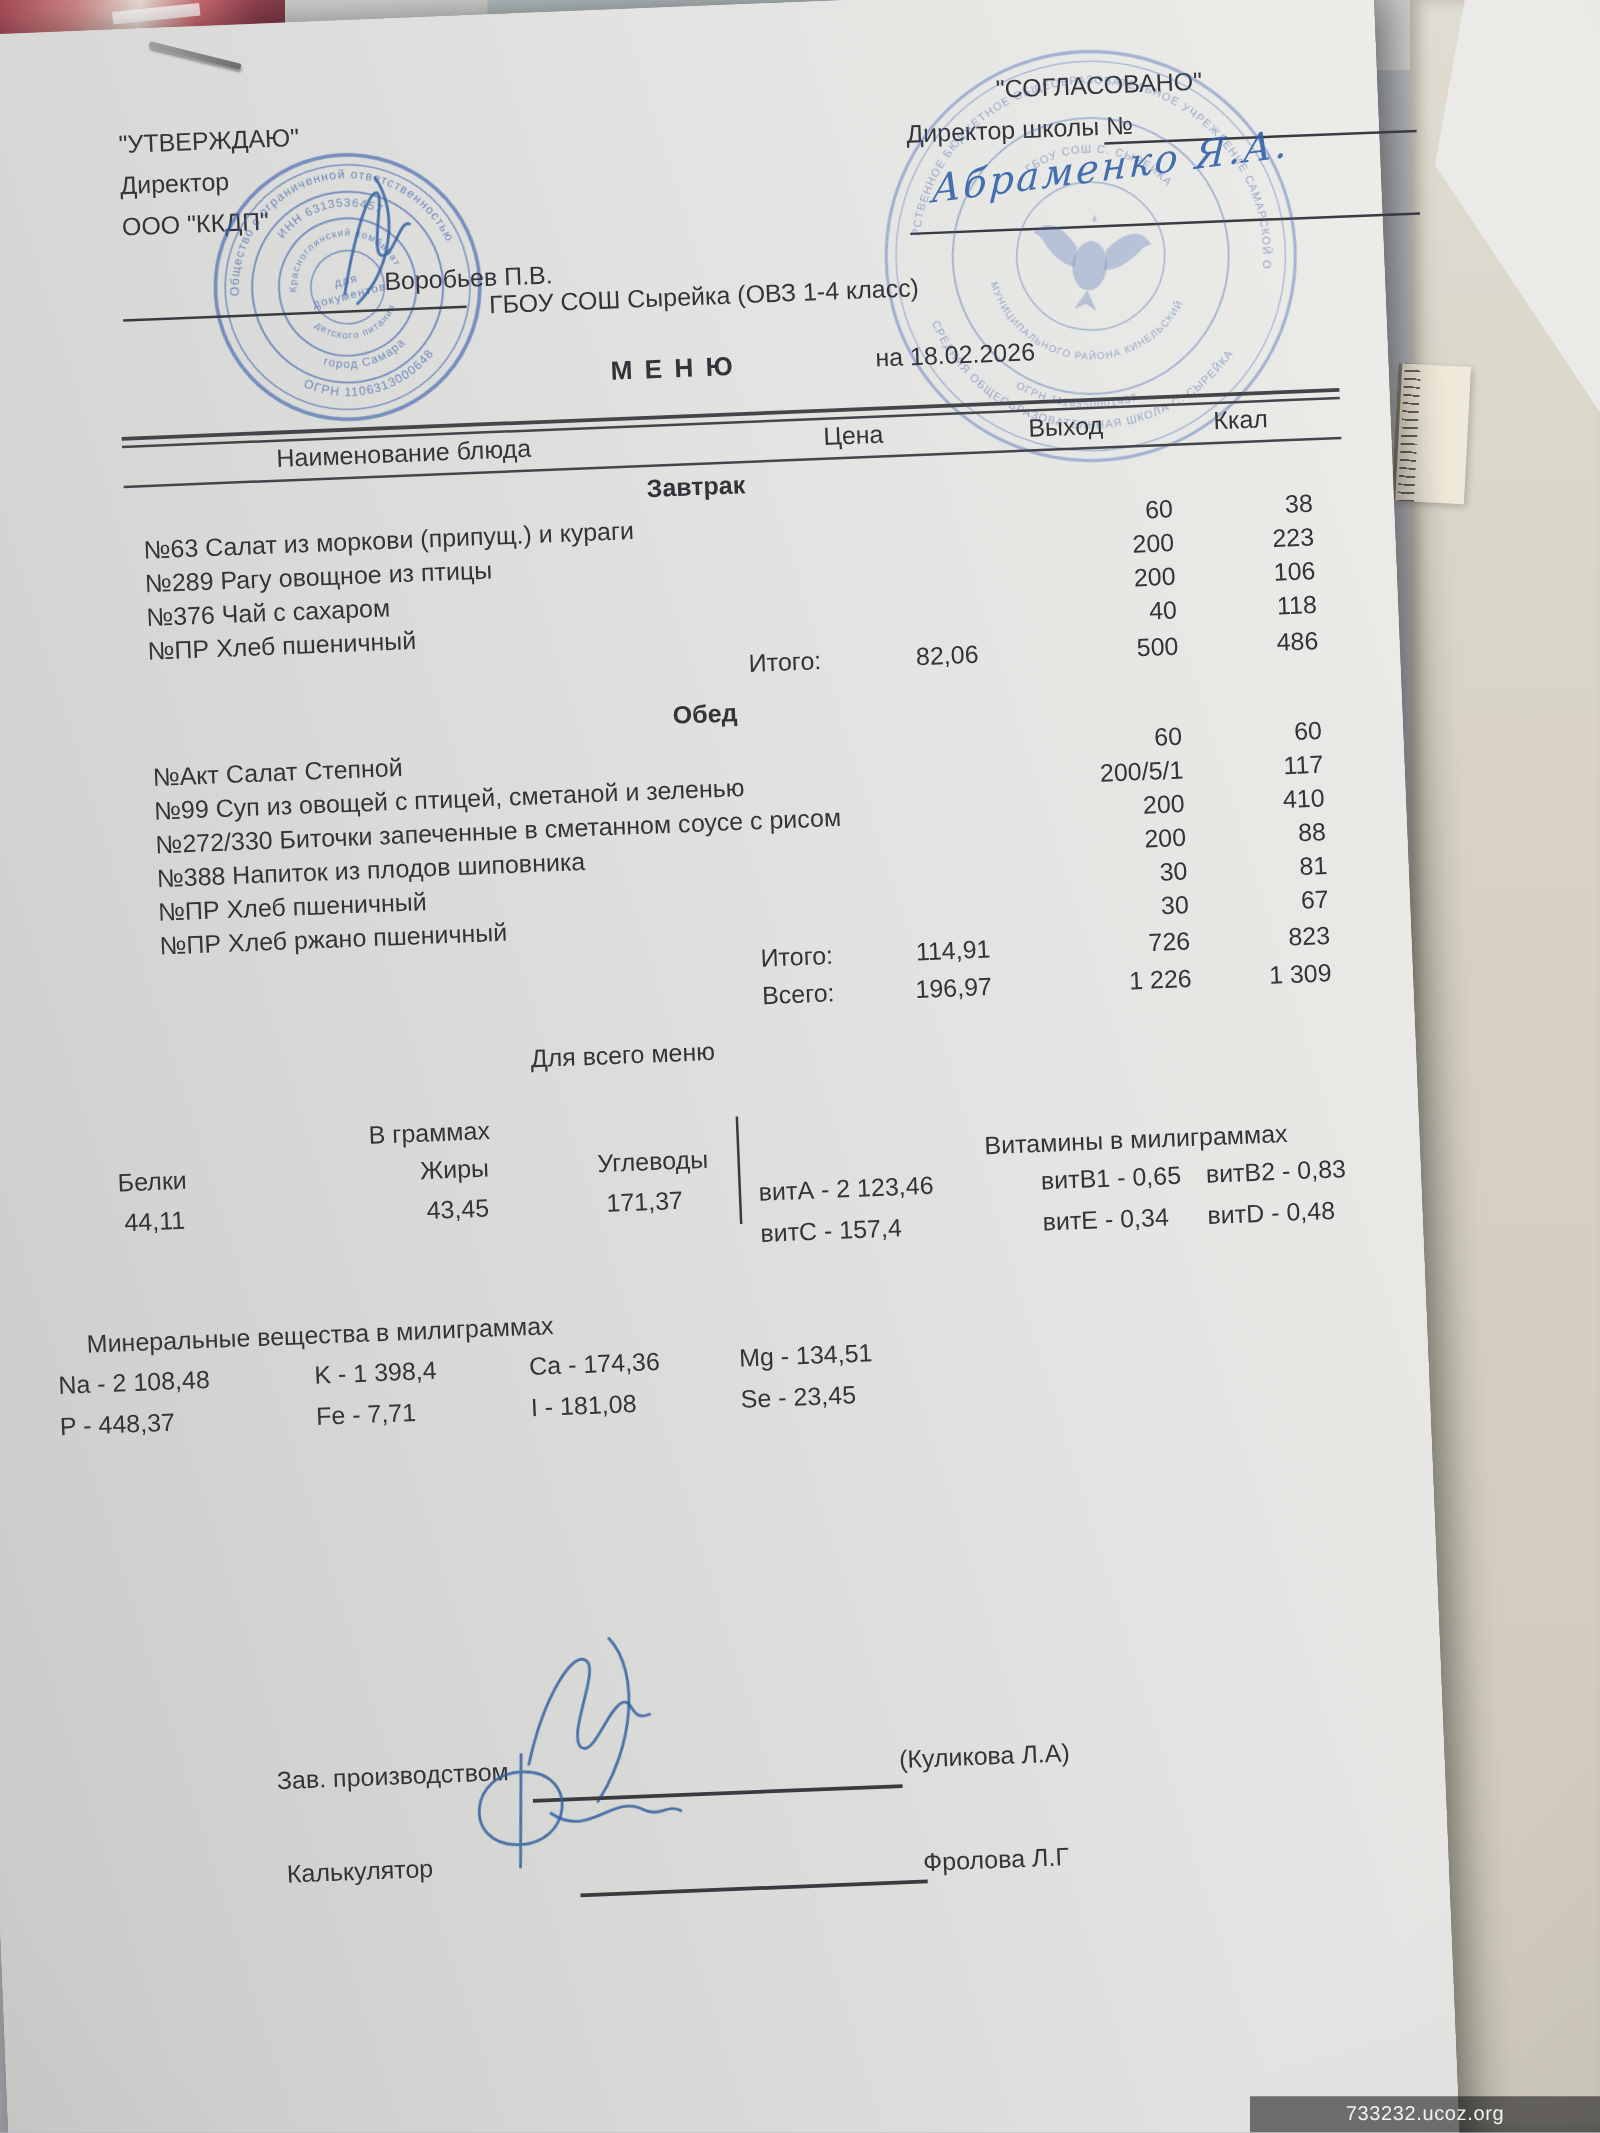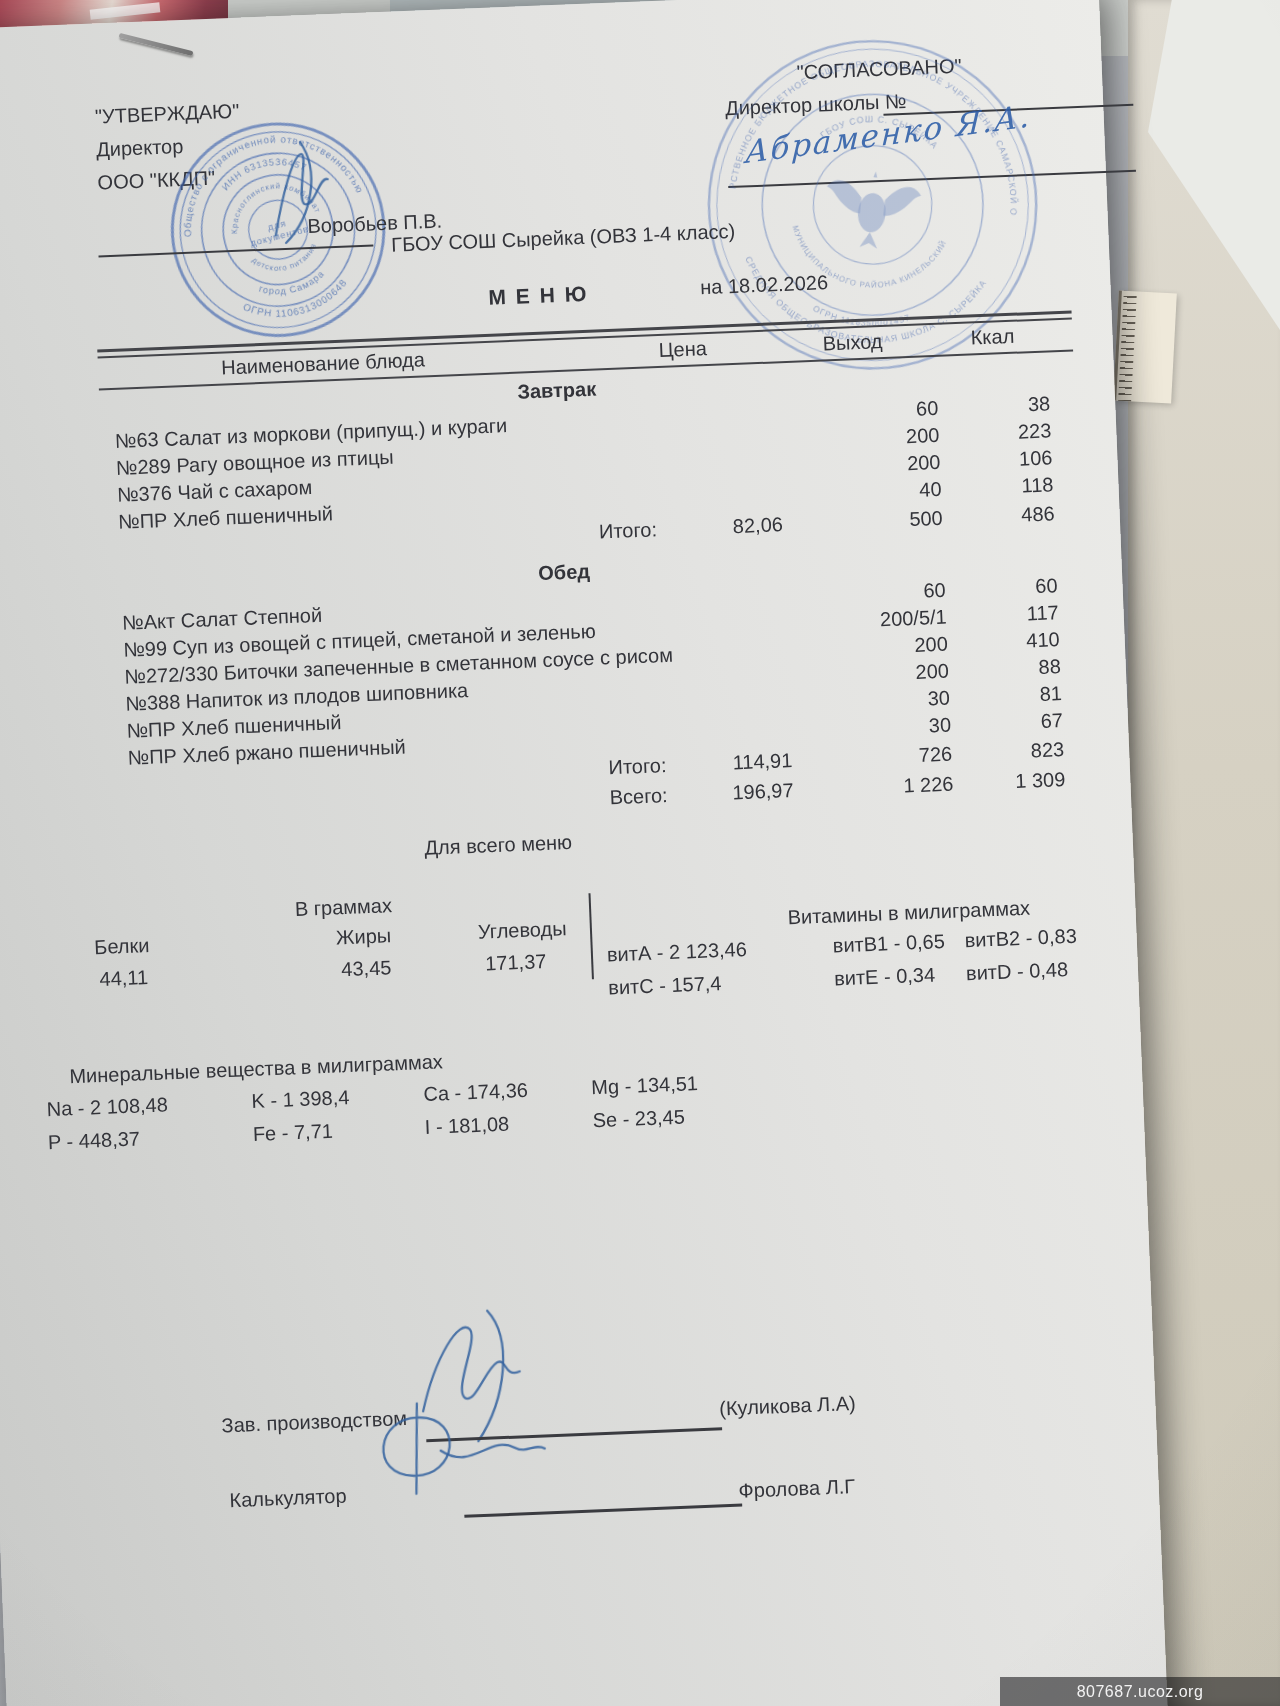--- a/index.html
+++ b/index.html
@@ -304,14 +304,14 @@
       <path d="M92 62 C122 84 142 48 166 62 C178 69 186 58 196 64"></path>
     </svg>
     <span class="t" style="left:231px;top:1470px">Калькулятор</span>
     <div class="uline" style="left:465px;top:1505px;width:278px;height:3px"></div>
     <span class="t" style="left:740px;top:1481px">Фролова Л.Г</span>
 
   </div>
 
   <div class="staple"></div>
   <div class="vignette"></div>
-  <div class="watermark">807687.ucoz.org</div>
+  <div class="watermark">733232.ucoz.org</div>
 </div>
 
 </body></html>

